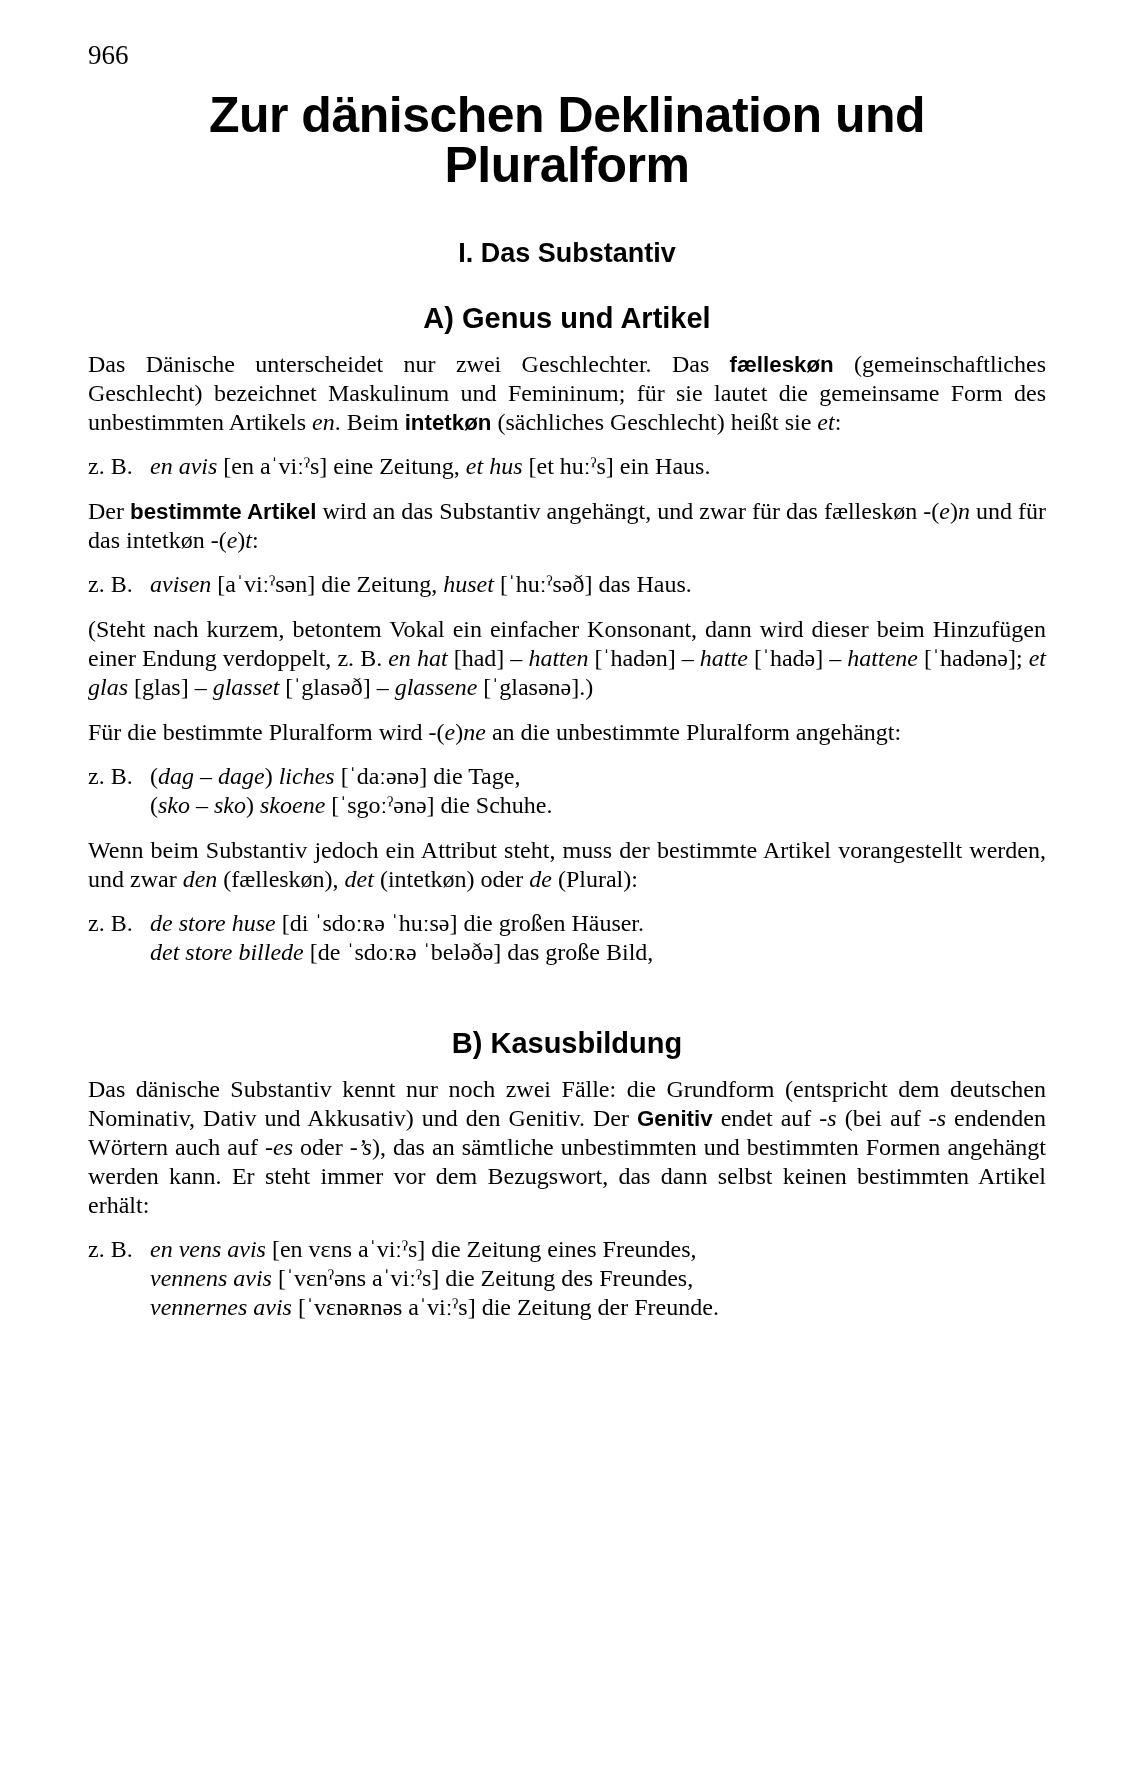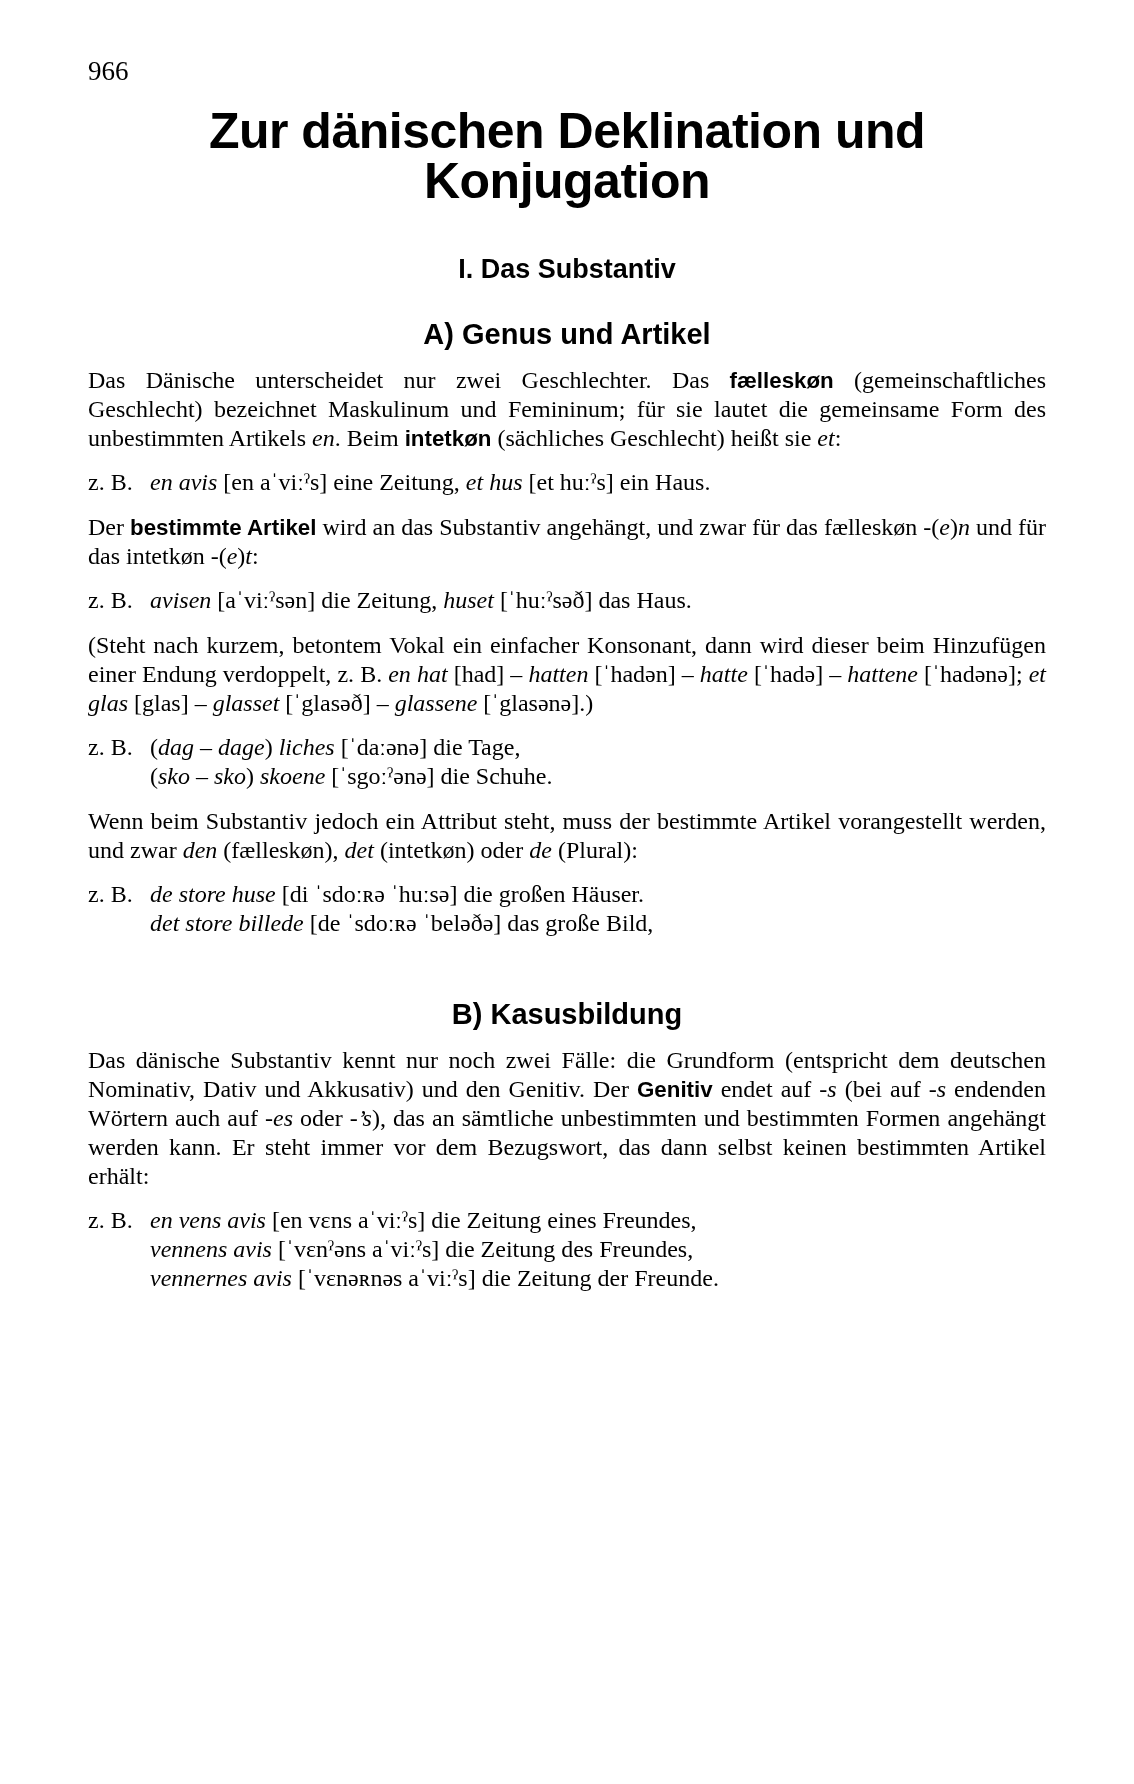--- a/index.html
+++ b/index.html
@@ -10,21 +10,21 @@
     background:#ffffff;
     color:#000;
     font-family:"Liberation Serif","DejaVu Serif",serif;
     font-size:24px;
     line-height:29px;
     overflow:hidden;
     box-sizing:border-box;
   }
   .content{padding:0 88px;}
   .pagenum{
-    padding-top:56px;
+    padding-top:40px;
     font-size:27px;
     line-height:30px;
   }
   h1.main-title{
     margin:20px 0 0;
     text-align:center;
     font-family:"Liberation Sans","DejaVu Sans",sans-serif;
     font-weight:700;
     font-size:50px;
     line-height:50px;
@@ -72,21 +72,21 @@
   }
 </style>
 </head>
 <body>
 
 <div class="page">
   <div class="content">
 
     <div class="pagenum">966</div>
 
-    <h1 class="main-title"><span>Zur dänischen Deklination und</span><br><span>Konjugation</span></h1>
+    <h1 class="main-title"><span>Zur dänischen Deklination und</span><br><span>Pluralform</span></h1>
 
     <h2 class="sect">I. Das Substantiv</h2>
 
     <h3 class="subsect">A) Genus und Artikel</h3>
 
     <p class="body-par first-after-head"><span>Das Dänische unterscheidet nur zwei Geschlechter. Das </span><span class="run-b">fælleskøn</span><span> (gemeinschaft­liches Geschlecht) bezeichnet Maskulinum und Femininum; für sie lautet die gemeinsame Form des unbestimmten Artikels </span><span class="run-i">en</span><span>. Beim </span><span class="run-b">intetkøn</span><span> (sächliches Geschlecht) heißt sie </span><span class="run-i">et</span><span>:</span></p>
 
     <div class="example">
       <span class="zb">z. B.</span>
       <div class="ex-body">
@@ -98,20 +98,21 @@
 
     <div class="example">
       <span class="zb">z. B.</span>
       <div class="ex-body">
         <div class="ex-line"><span class="run-i">avisen</span><span> [aˈviːˀsən] die Zeitung, </span><span class="run-i">huset</span><span> [ˈhuːˀsəð] das Haus.</span></div>
       </div>
     </div>
 
     <p class="body-par"><span>(Steht nach kurzem, betontem Vokal ein einfacher Konsonant, dann wird dieser beim Hinzufügen einer Endung verdoppelt, z. B. </span><span class="run-i">en hat</span><span> [had] – </span><span class="run-i">hatten</span><span> [ˈhadən] – </span><span class="run-i">hatte</span><span> [ˈhadə] – </span><span class="run-i">hattene</span><span> [ˈhadənə]; </span><span class="run-i">et glas</span><span> [glas] – </span><span class="run-i">glasset</span><span> [ˈglasəð] – </span><span class="run-i">glassene</span><span> [ˈglasənə].)</span></p>
 
+    <p class="body-par"><span>Für die bestimmte Pluralform wird -(</span><span class="run-i">e</span><span>)</span><span class="run-i">ne</span><span> an die unbestimmte Pluralform angehängt:</span></p>
 
     <div class="example">
       <span class="zb">z. B.</span>
       <div class="ex-body">
         <div class="ex-line"><span>(</span><span class="run-i">dag</span><span> – </span><span class="run-i">dage</span><span>) </span><span class="run-i">liches</span><span> [ˈdaːənə] die Tage,</span></div>
         <div class="ex-line"><span>(</span><span class="run-i">sko</span><span> – </span><span class="run-i">sko</span><span>) </span><span class="run-i">skoene</span><span> [ˈsgoːˀənə] die Schuhe.</span></div>
       </div>
     </div>
 
     <p class="body-par"><span>Wenn beim Substantiv jedoch ein Attribut steht, muss der bestimmte Artikel vorangestellt werden, und zwar </span><span class="run-i">den</span><span> (fælleskøn), </span><span class="run-i">det</span><span> (intetkøn) oder </span><span class="run-i">de</span><span> (Plural):</span></p>

